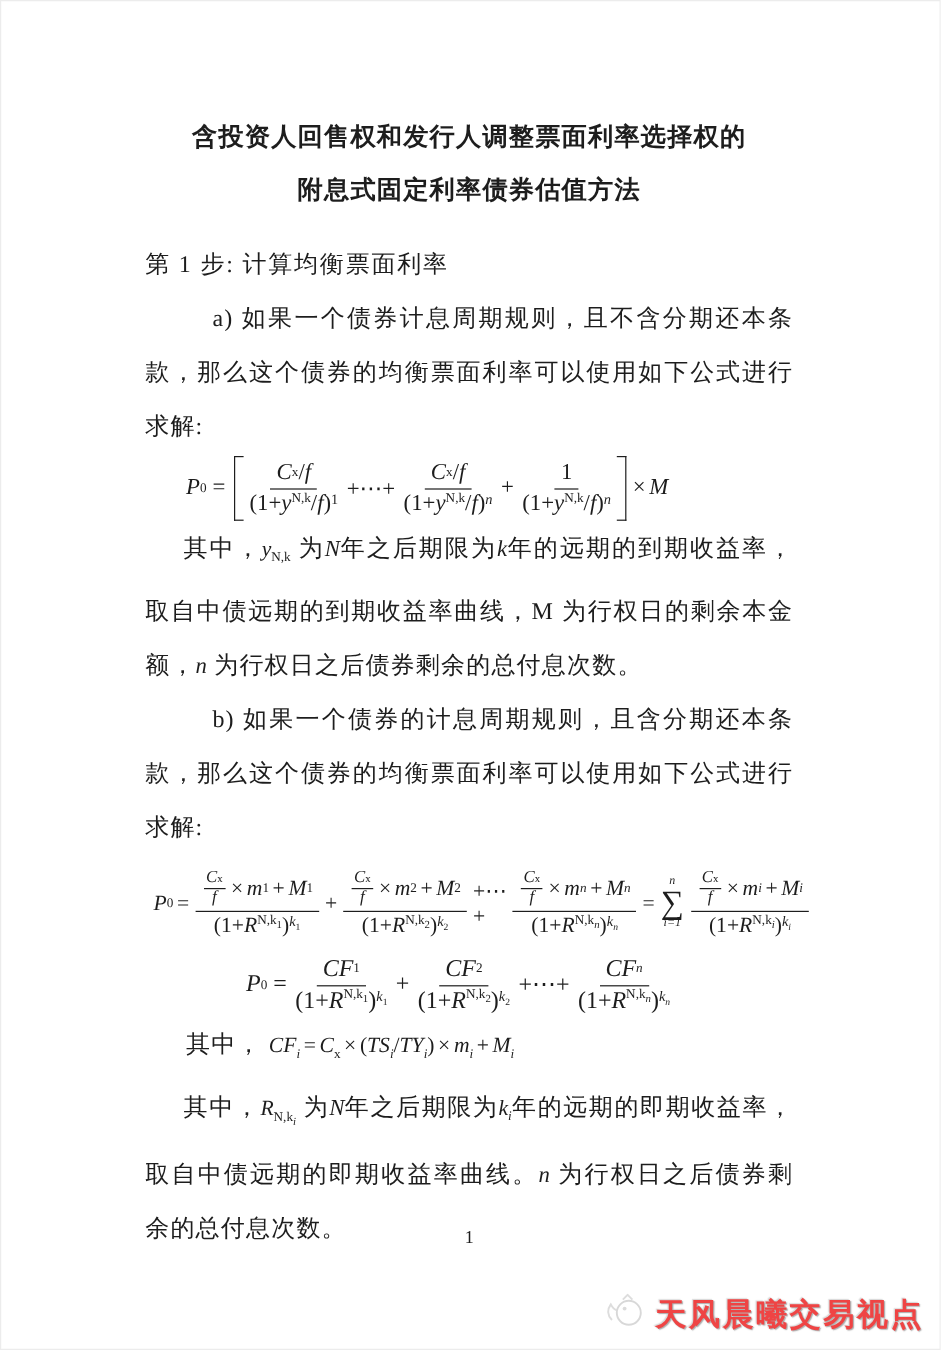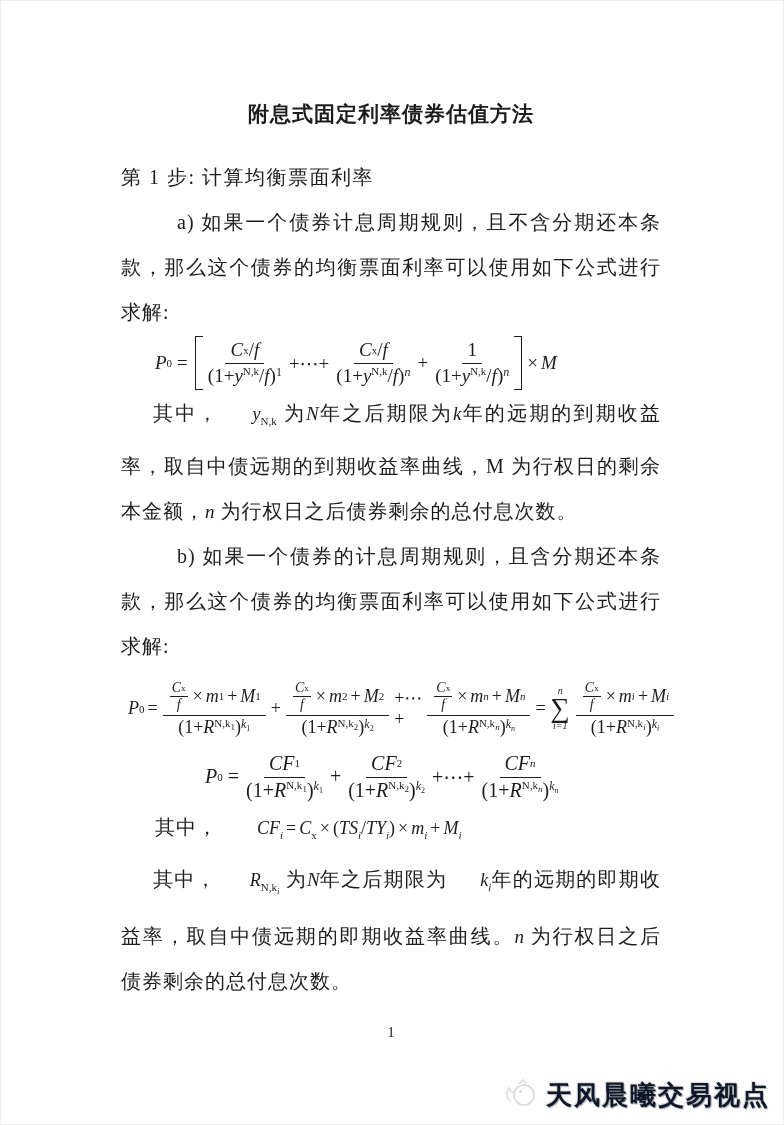--- a/index.html
+++ b/index.html
@@ -54,39 +54,40 @@
   .br { border-right:1.8px solid #1d1d1d; border-top:1.8px solid #1d1d1d;
         border-bottom:1.8px solid #1d1d1d; margin:1px 2px 1px 3px; }
 
   .sum { display:inline-flex; flex-direction:column; align-items:center;
     line-height:1; margin:0 4px 0 2px; }
   .sum-top { font-size:10px; font-style:italic; }
   .sum-sym { font-size:27px; line-height:0.9; }
   .sum-bot { font-size:10px; font-style:italic; }
 
   .imath { white-space:nowrap; font-size:19px; letter-spacing:0; }
-  .imath-sm { font-size:18px;margin-left:33px; }
+  .imath-sm { font-size:18px; }
 
   .page-number { position:absolute; left:121px; top:1024px; width:540px;
     text-align:center; font-size:15px; }
 
   .watermark { position:absolute; right:14px; top:1078px; display:flex;
     align-items:center; gap:7px; }
   .wm-text { font-family:"Liberation Sans","DejaVu Sans",sans-serif;
-    font-size:26px; font-weight:bold; color:#0f172a; letter-spacing:2px;
+    font-size:26px; font-weight:bold; color:#ef4444; letter-spacing:2px;
     text-shadow:1px 1px 1px #a9a9a9, -1px -1px 1px #d6d6d6; }
   .wm-logo { opacity:0.75; }
 </style>
 </head>
 <body>
 
 <div class="page">
   <div class="content">
 
     <div class="title-block">
+      <span class="title-line">含投资人回售权和发行人调整票面利率选择权的</span>
       <span class="title-line">附息式固定利率债券估值方法</span>
     </div>
 
     <h2 class="heading">第 1 步: 计算均衡票面利率</h2>
 
     <p class="para indent-abc">a) 如果一个债券计息周期规则，且不含分期还本条款，那么这个债券的均衡票面利率可以使用如下公式进行求解:</p>
 
     <div class="formula f1">
       <span class="it">P</span>
         <sub class="sb">0</sub>

